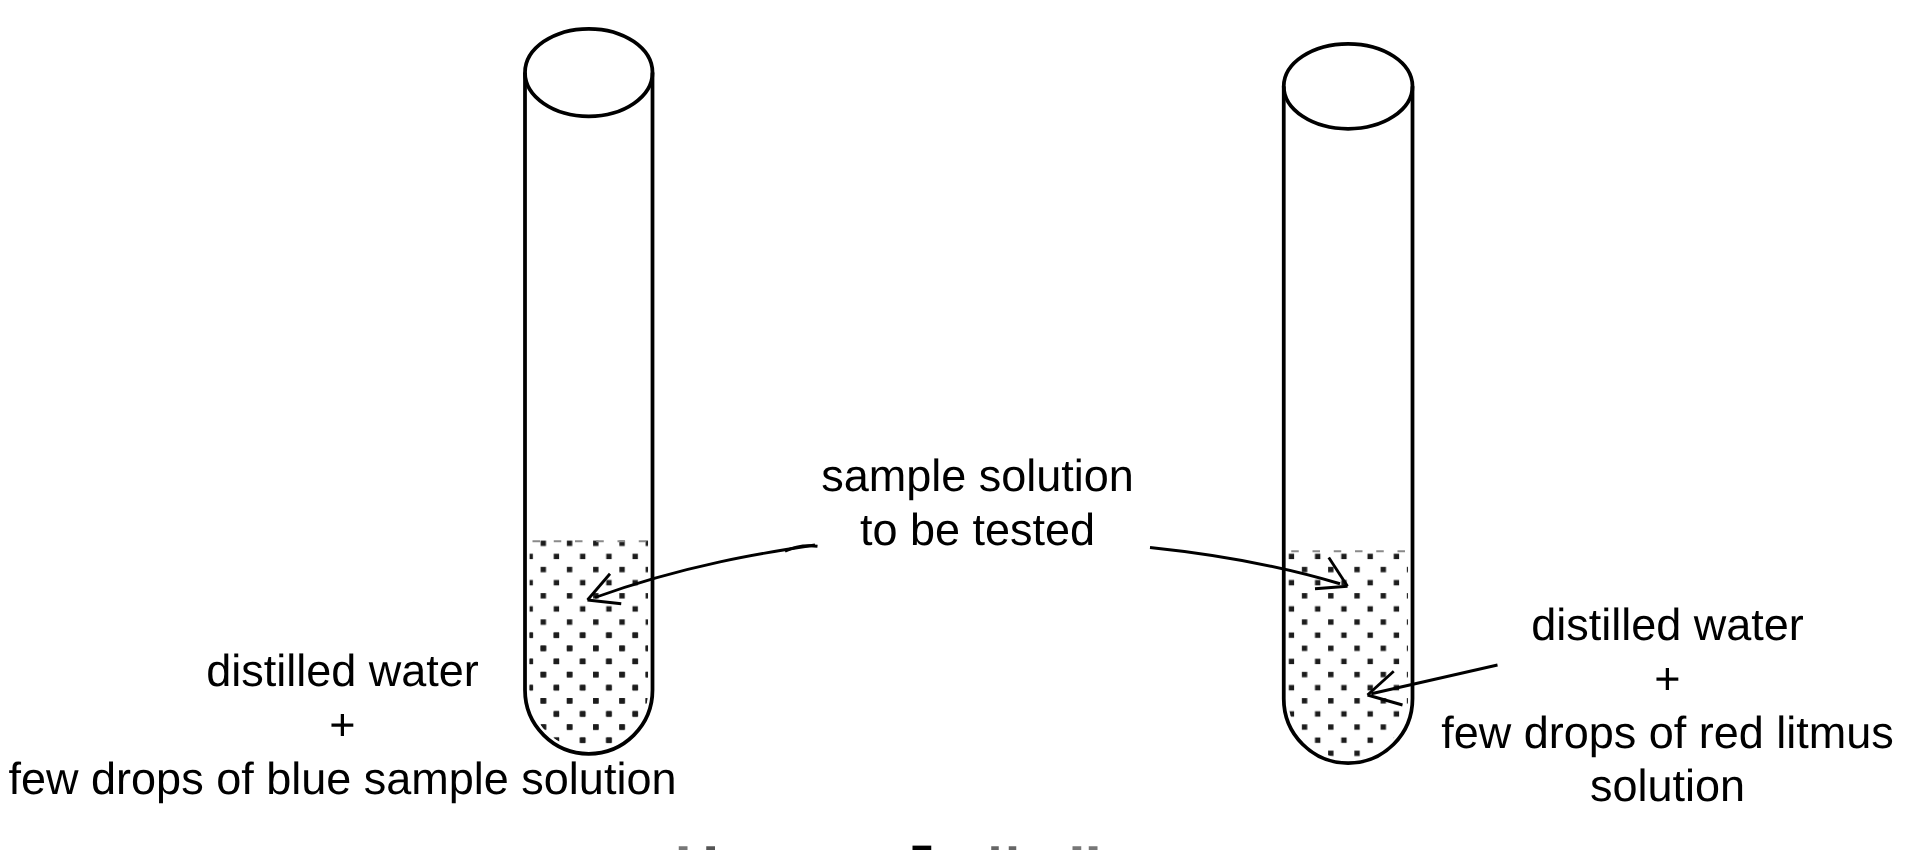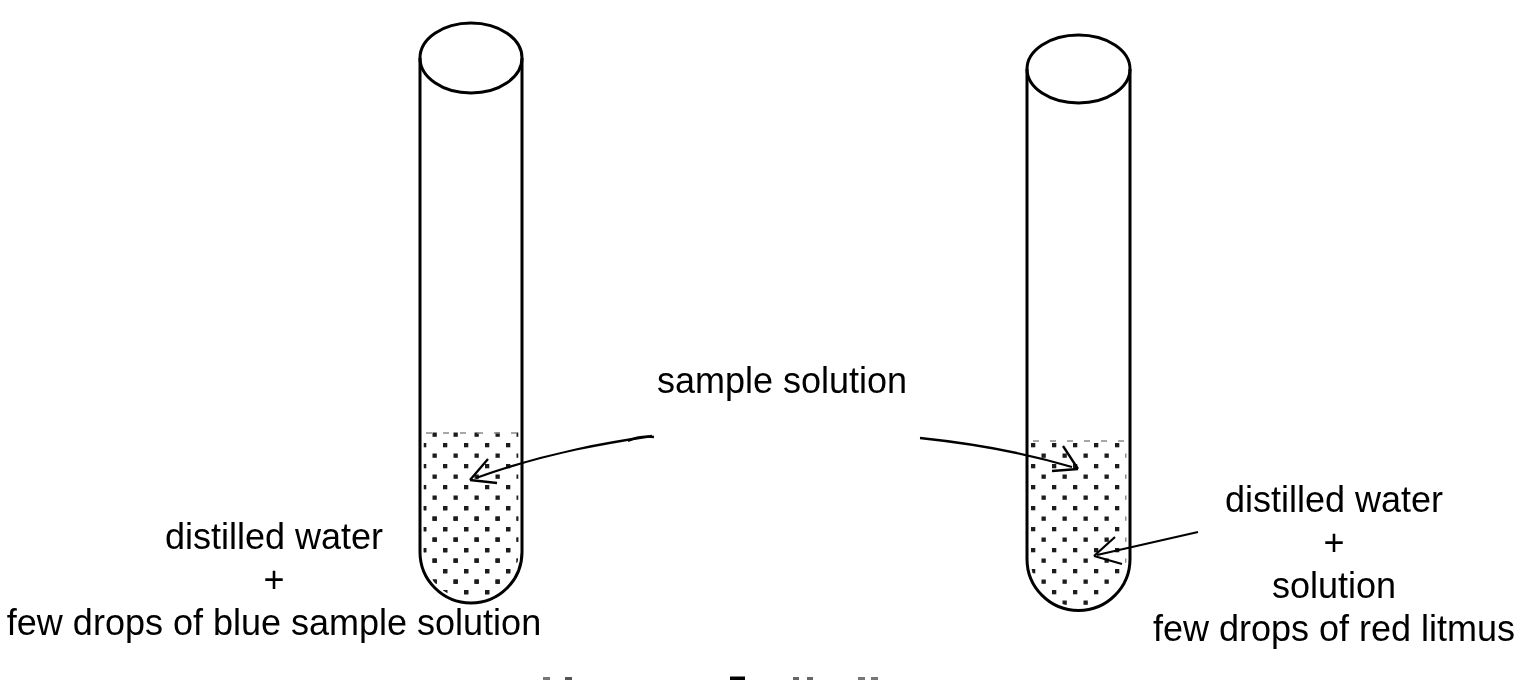--- a/index.html
+++ b/index.html
@@ -81,28 +81,29 @@
       <rect x="730" y="676.5" width="15" height="3.5" fill="#000000"></rect>
       <rect x="793" y="677" width="6" height="3" fill="#666666"></rect>
       <rect x="807" y="677" width="6" height="3" fill="#666666"></rect>
       <rect x="858" y="677" width="7" height="3" fill="#777777"></rect>
       <rect x="871" y="677" width="7" height="3" fill="#777777"></rect>
     </g>
   </svg>
 
   <div class="label" style="left:782px; top:359px;">
     <div>sample solution</div>
+    <div>to be tested</div>
   </div>
 
   <div class="label" style="left:274px; top:515px;">
     <div>distilled water</div>
     <div>+</div>
     <div>few drops of blue sample solution</div>
   </div>
 
   <div class="label" style="left:1334px; top:478px;">
     <div>distilled water</div>
     <div>+</div>
+    <div>few drops of red litmus</div>
     <div>solution</div>
-    <div>few drops of red litmus</div>
   </div>
 
 </div>
 
 </body></html>

